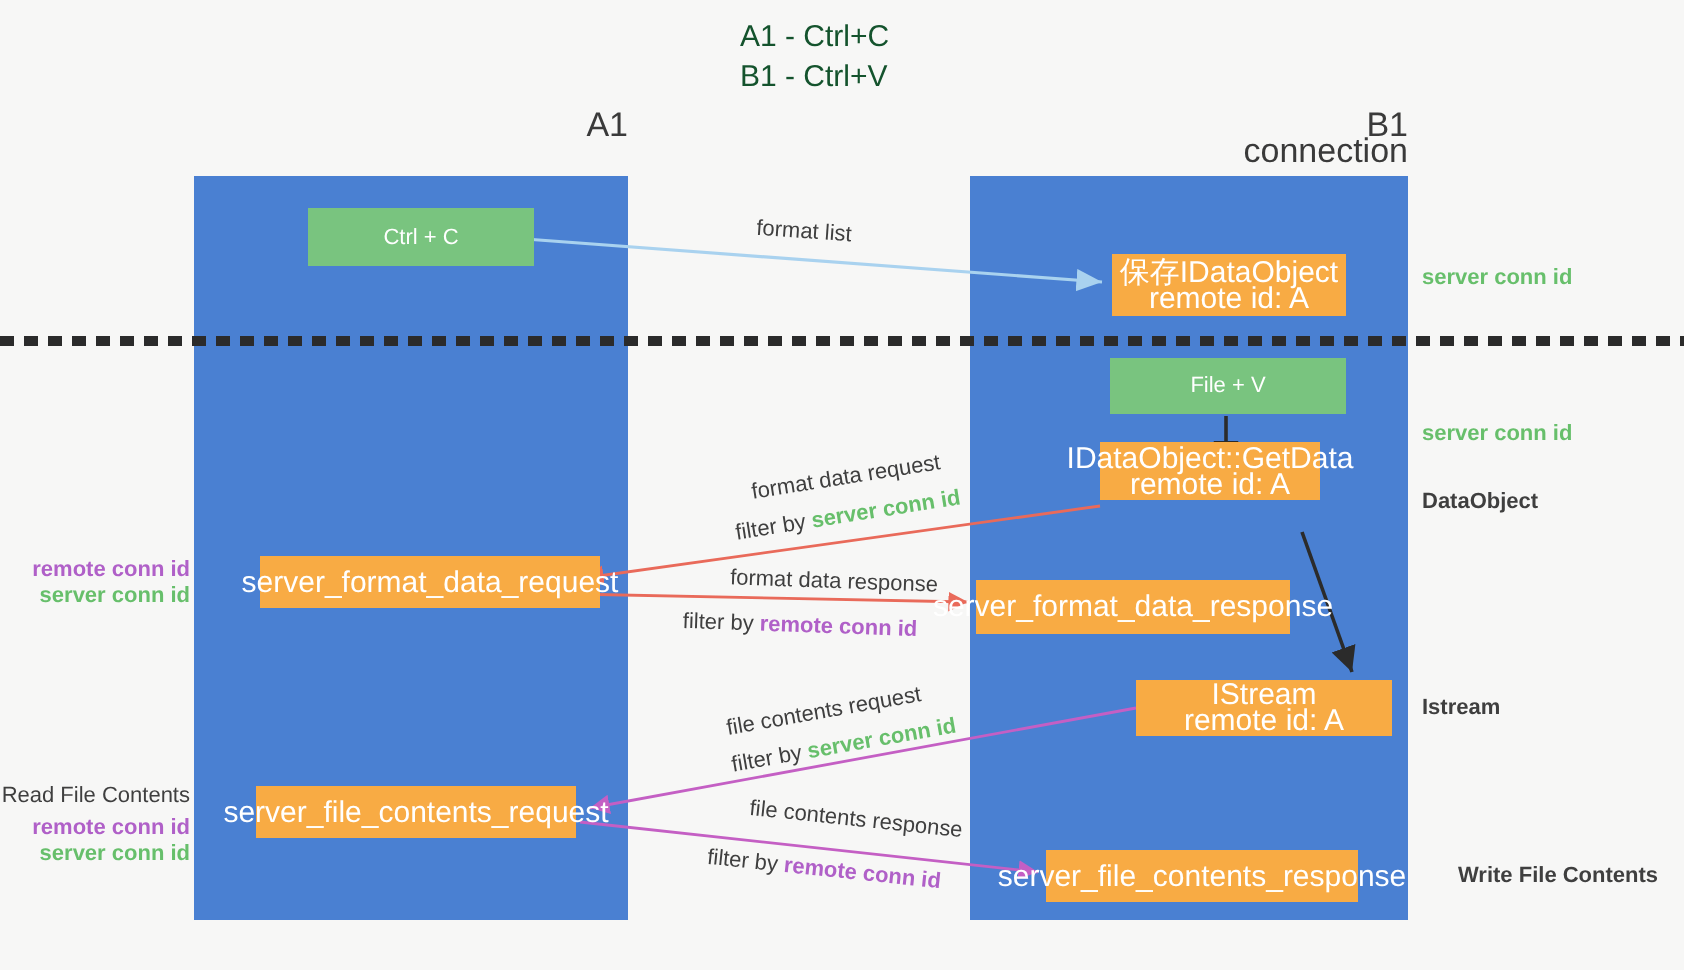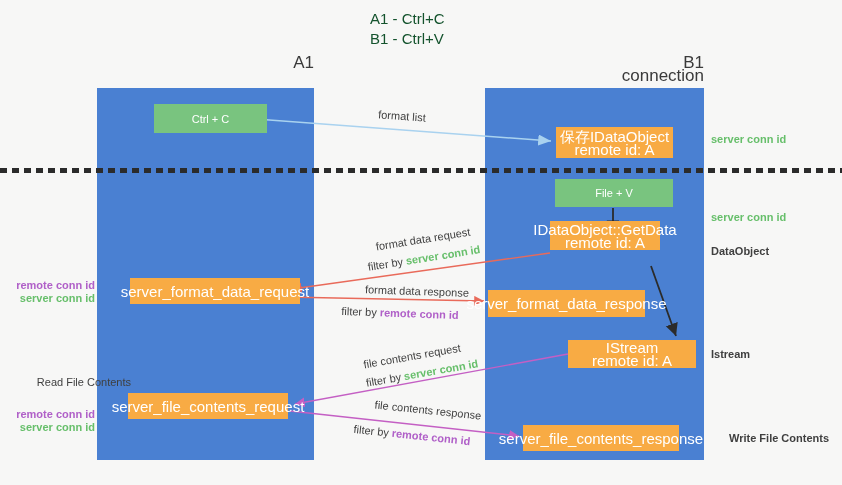--- a/index.html
+++ b/index.html
@@ -149,17 +149,17 @@
   <div class="alabel" style="left:412px;top:435px;--rot:6deg;"><span>filter by</span><span class="key-purple">remote conn id</span></div>
 
   <div class="side-right lbl-green" style="top:133px;">server conn id</div>
   <div class="side-right lbl-green" style="top:211px;">server conn id</div>
   <div class="side-right lbl-dark" style="top:245px;">DataObject</div>
   <div class="side-right lbl-dark" style="top:348px;">Istream</div>
   <div class="side-right lbl-dark" style="top:432px;margin-left:18px;">Write File Contents</div>
 
   <div class="side-left lbl-purple" style="top:279px;">remote conn id</div>
   <div class="side-left lbl-green" style="top:292px;">server conn id</div>
-  <div class="side-left lbl-dark" style="top:376px;padding-left:36px;">Read File Contents</div>
+  <div class="side-left lbl-dark" style="top:392px;">Read File Contents</div>
   <div class="side-left lbl-purple" style="top:408px;">remote conn id</div>
   <div class="side-left lbl-green" style="top:421px;">server conn id</div>
 
 </div>
 
 </body></html>

